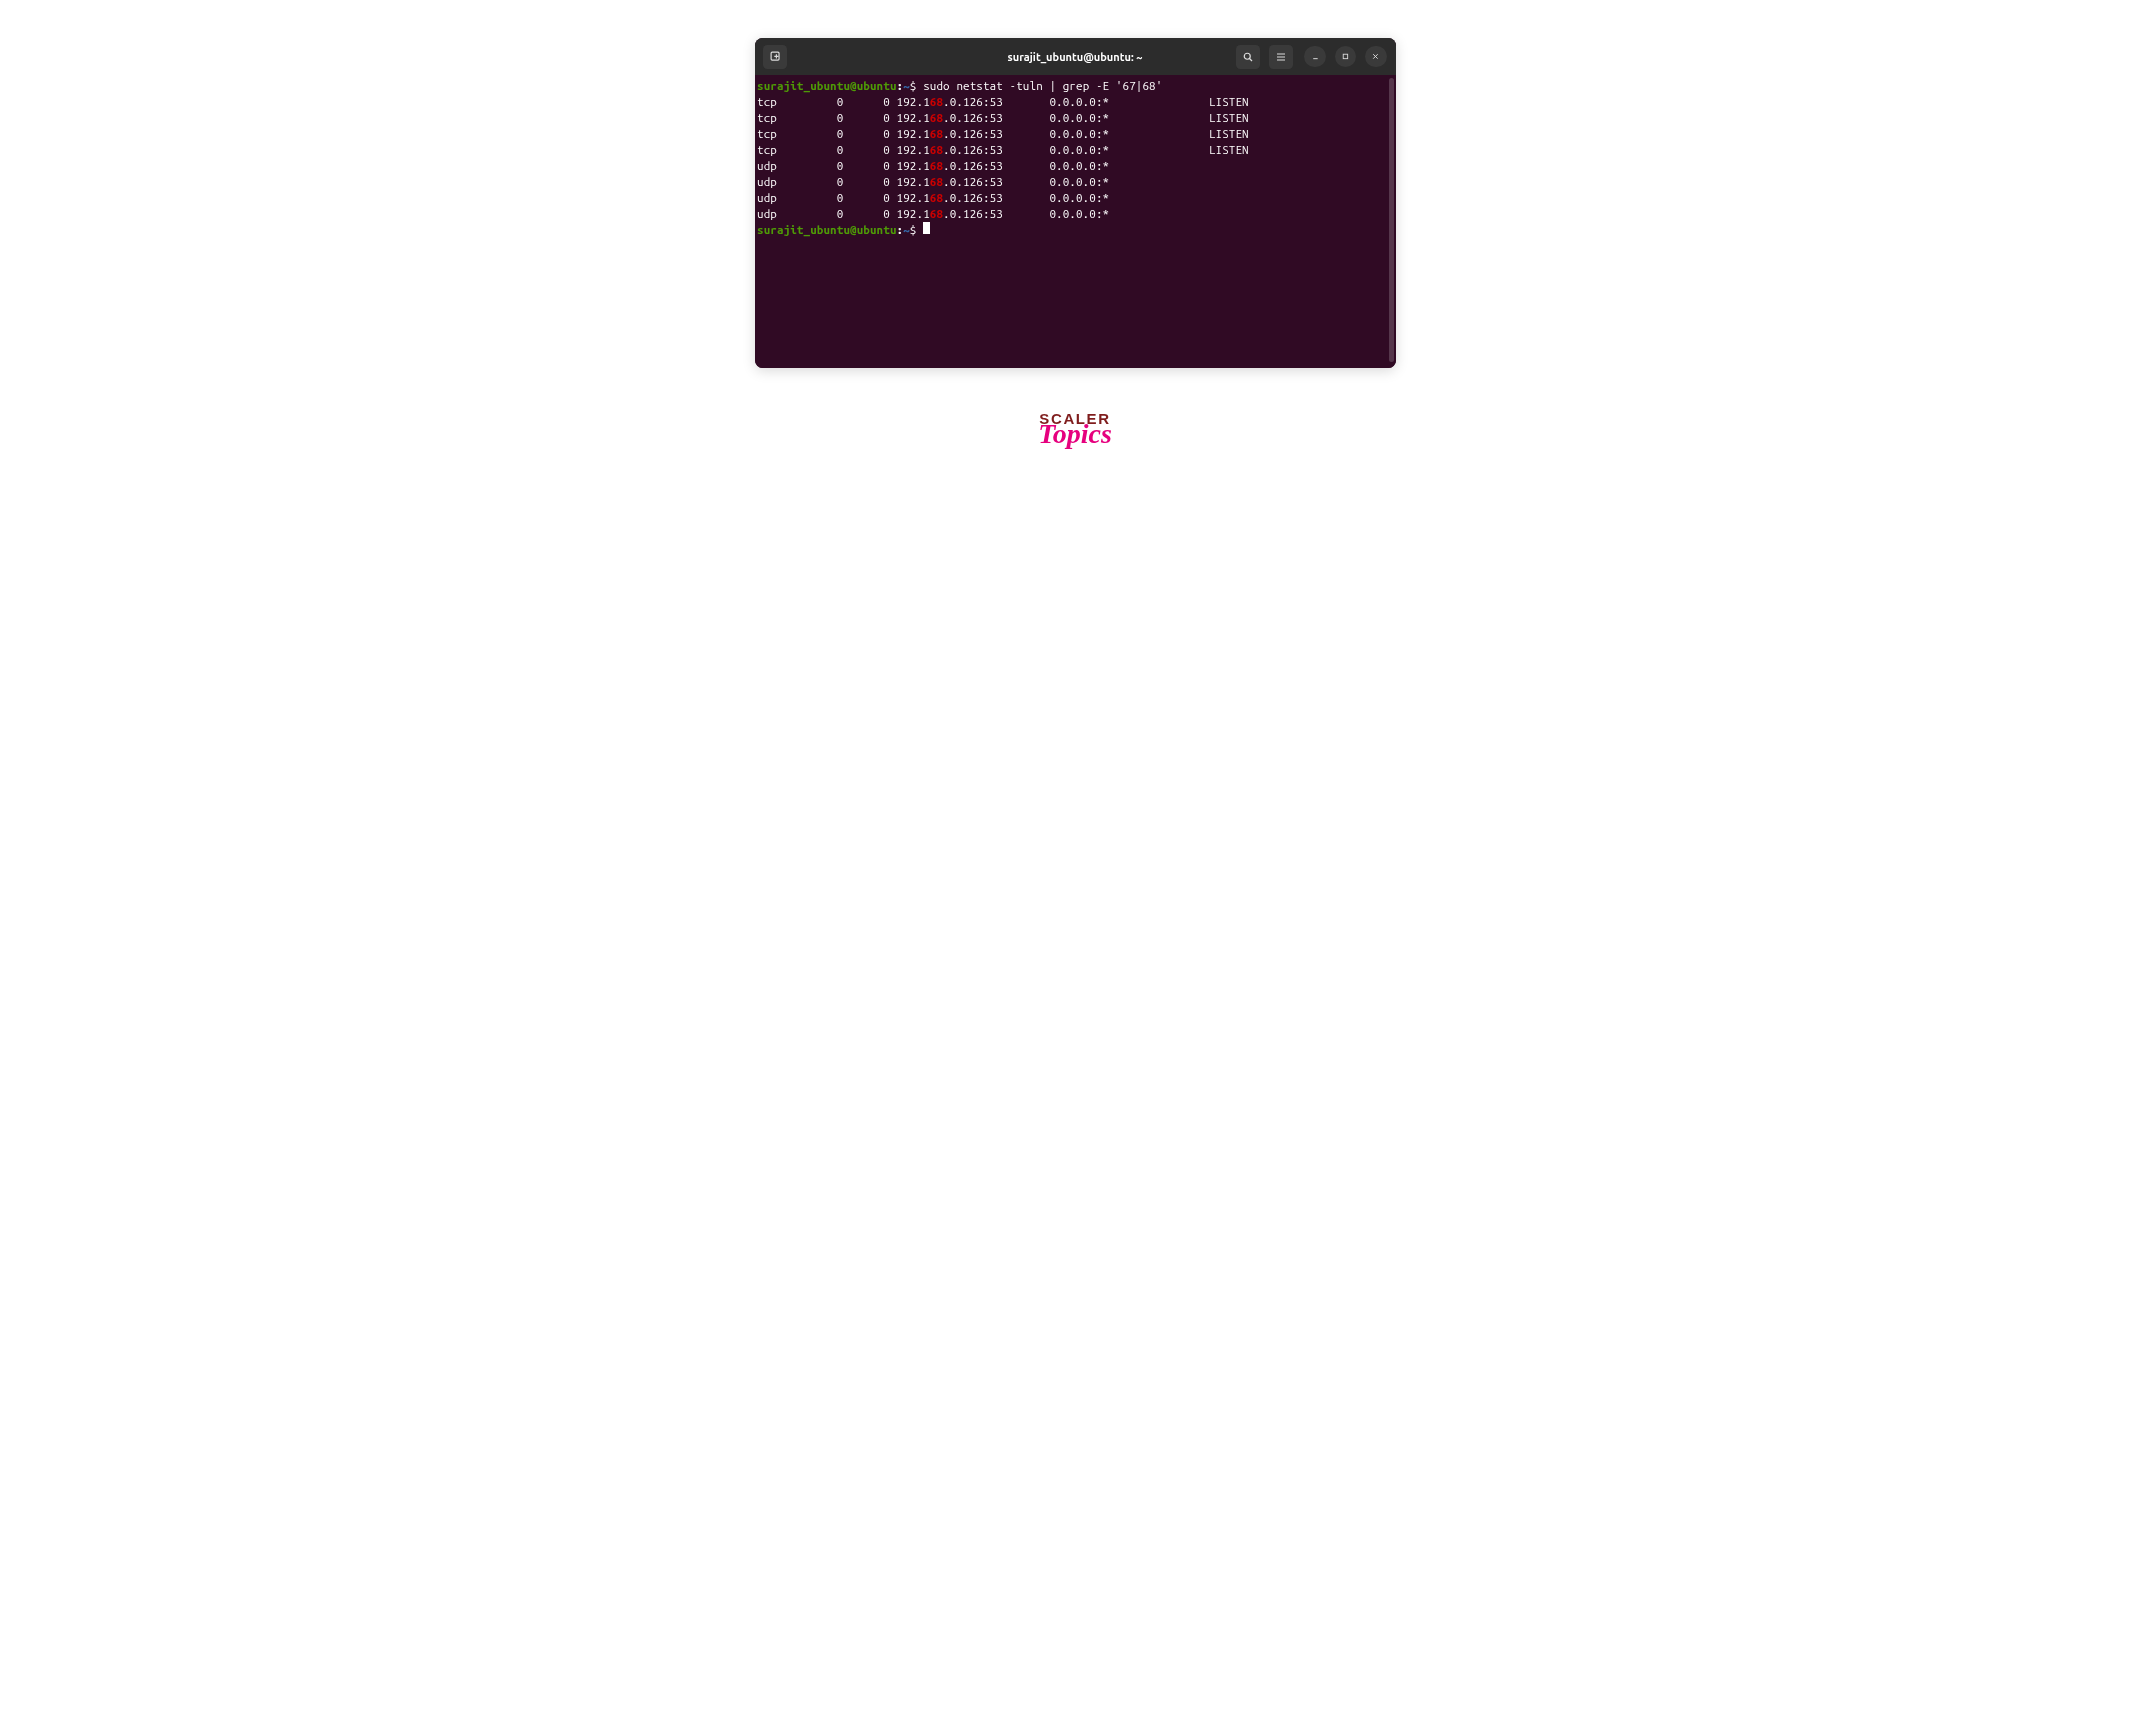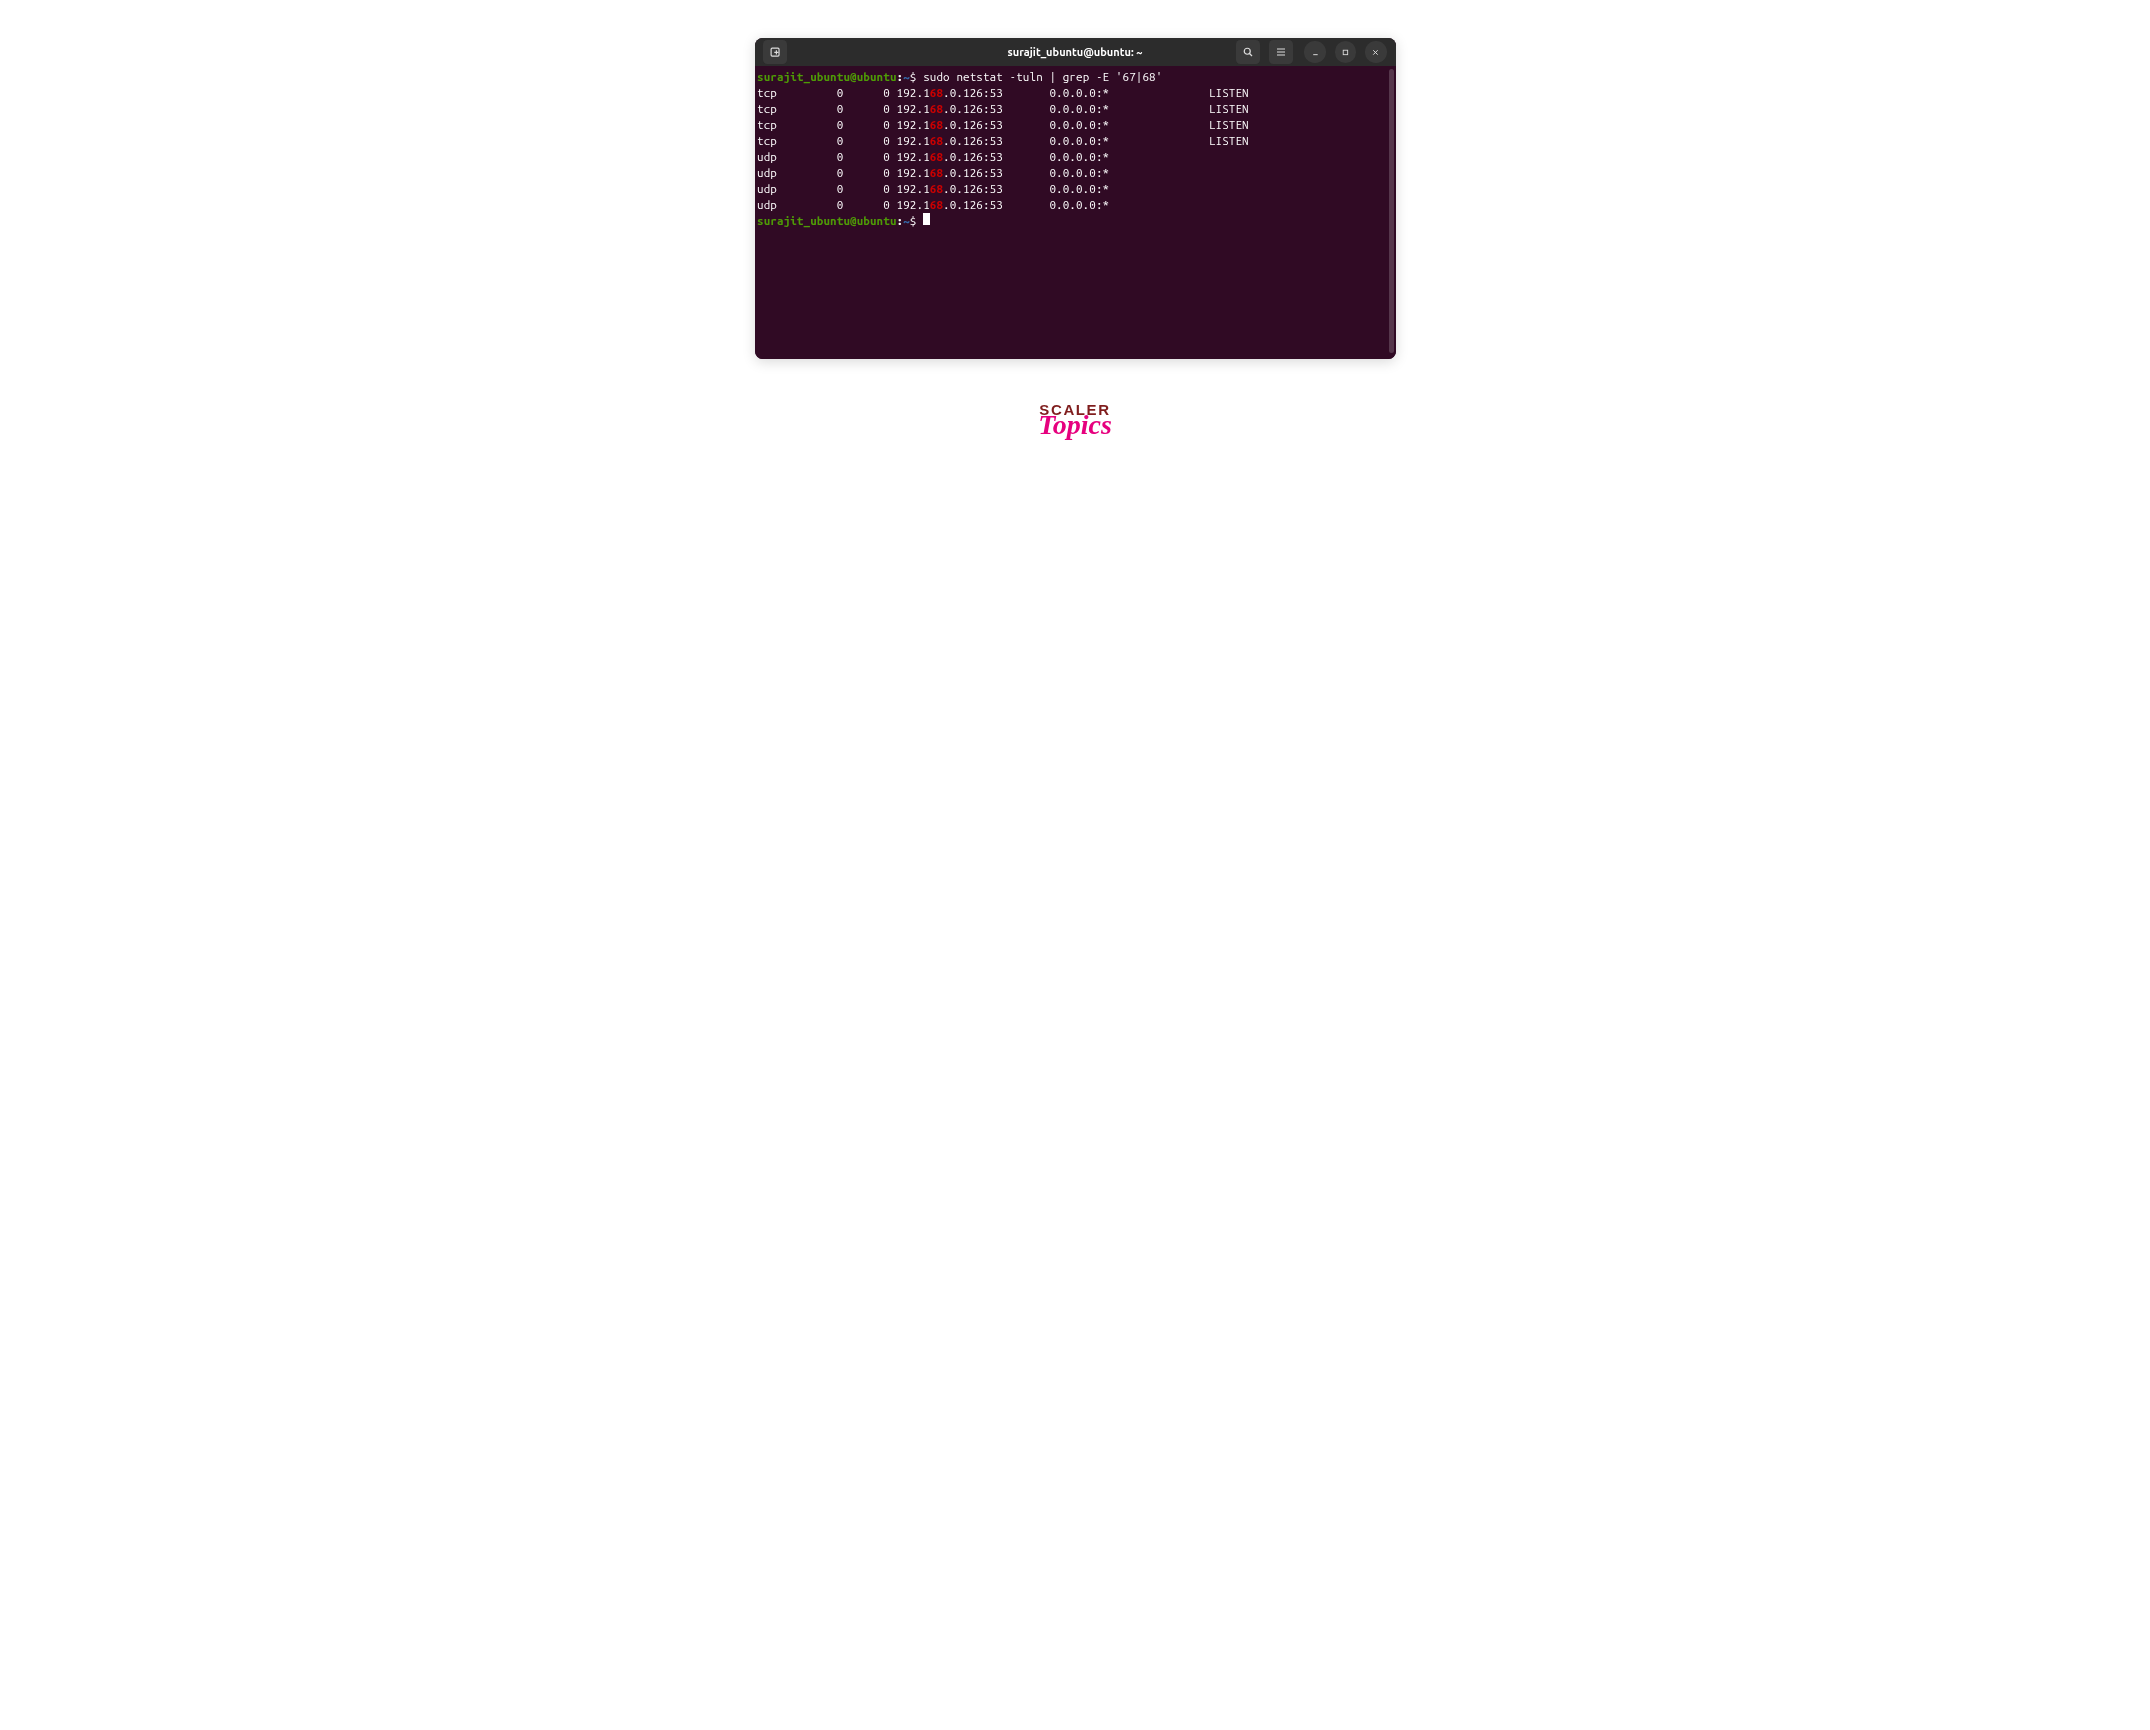--- a/index.html
+++ b/index.html
@@ -15,21 +15,21 @@
 
     .terminal-window {
       width: 641px;
       background: #2d0922;
       border-radius: 7.6px;
       overflow: hidden;
       box-shadow: 0 2.5px 12.7px rgba(0,0,0,0.15);
     }
 
     .title-bar {
-      height: 28px;
+      height: 37px;
       background: #2c2c2c;
       display: flex;
       align-items: center;
       padding: 0 8.9px;
       position: relative;
     }
 
     .new-tab-btn {
       width: 24px;
       height: 24px;

